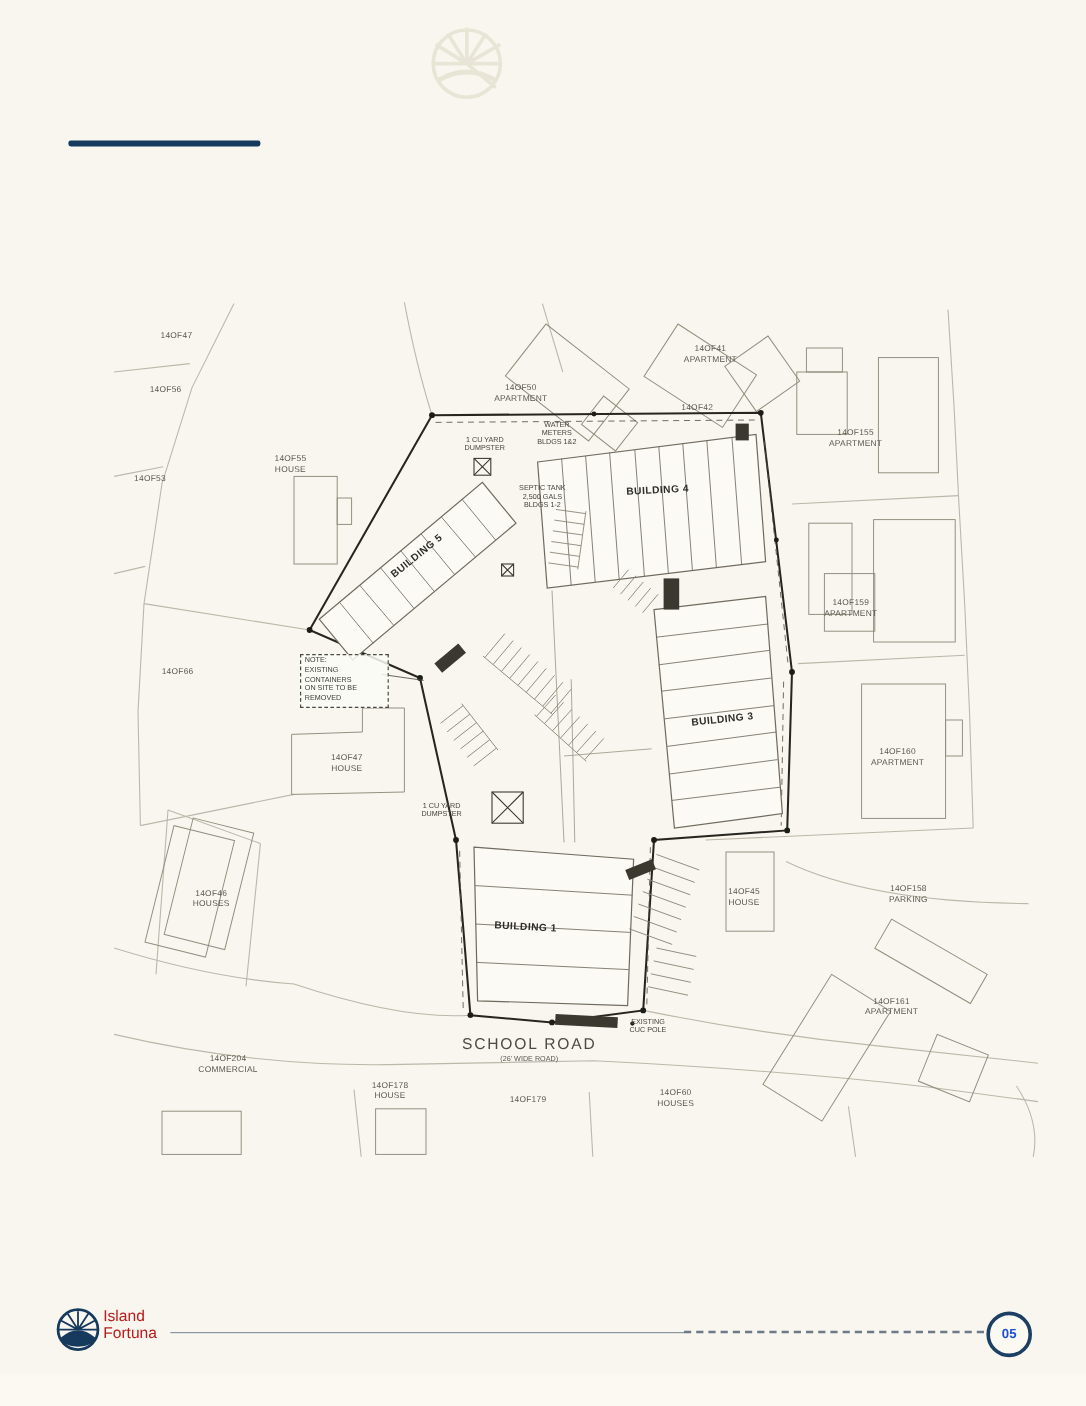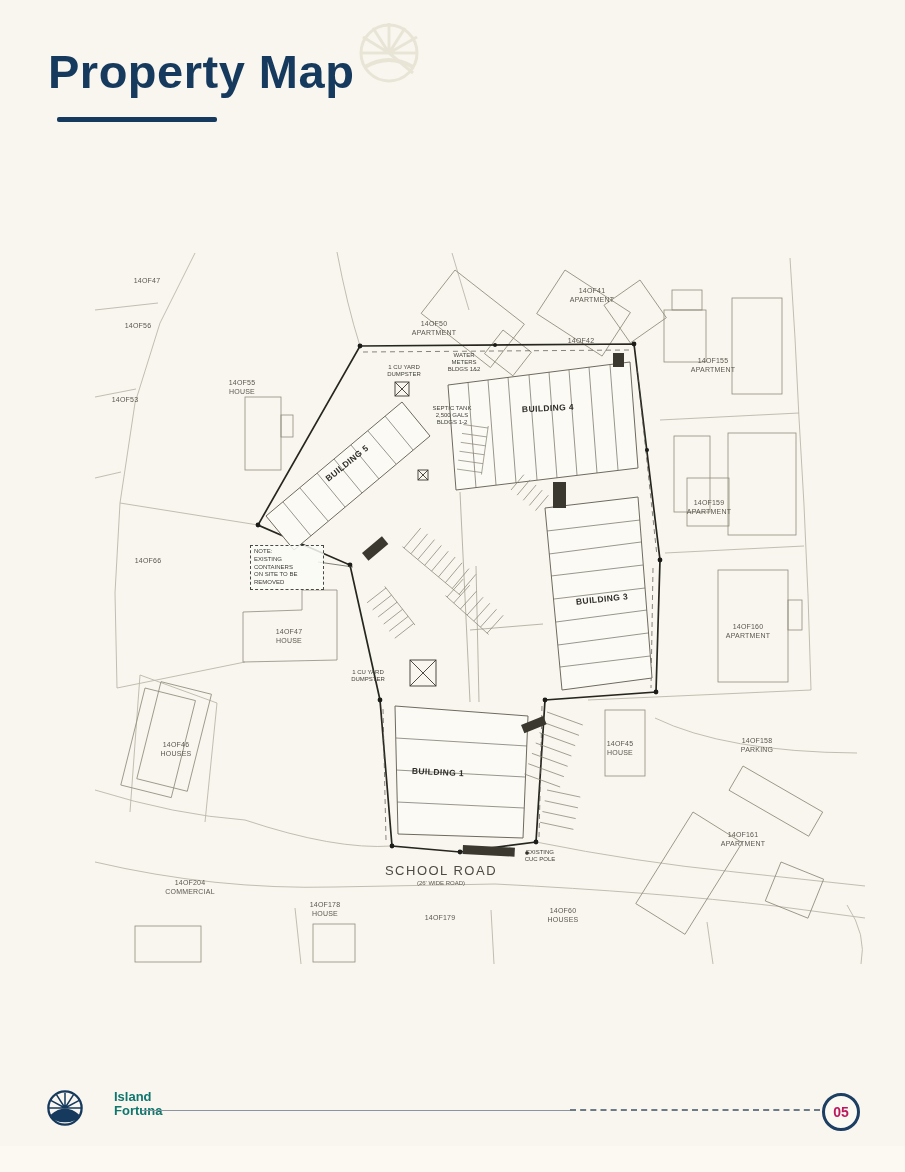--- a/index.html
+++ b/index.html
@@ -19,49 +19,48 @@
   .tiny{position:absolute;transform:translate(-50%,-50%);font-size:6px;line-height:1.15;
         color:#45443e;text-align:center;white-space:pre-line;transform-origin:center;}
   .notebox{position:absolute;left:250px;top:545px;width:66px;border:1px dashed #4a4a44;
         background:rgba(252,251,246,.85);font-size:6px;line-height:1.3;color:#3c3b35;
         padding:2px 3px;white-space:pre-line;}
   .roadlbl{position:absolute;left:441px;top:870px;transform:translate(-50%,-50%);
         font-size:13px;color:#4c4a42;letter-spacing:1.5px;white-space:nowrap;}
   .roadsub{position:absolute;left:441px;top:883px;transform:translate(-50%,-50%);
         font-size:6px;color:#5a574f;white-space:nowrap;}
   
-  .brand-text{position:absolute;left:86px;top:1090px;font-size:13px;font-weight:bold;
-        color:#0f766e;line-height:1.05;white-space:pre-line;margin-left:28px;}
+  .brand-text{position:absolute;left:86px;top:1090px;font-size:13px;font-weight:normal;
+        color:#b91c1c;line-height:1.05;white-space:pre-line;}
   .rule-solid{position:absolute;left:142px;top:1110px;width:428px;height:0;
         border-top:1px solid #8b95a0;}
   .rule-dashed{position:absolute;left:570px;top:1109px;width:250px;height:0;
         border-top:2px dashed #6d7a87;}
   .pagenum{position:absolute;left:822px;top:1093px;width:32px;height:32px;border:3px solid #1d3f63;
         border-radius:50%;display:flex;align-items:center;justify-content:center;
-        font-size:14px;font-weight:bold;color:#be185d;background:rgba(252,251,246,.5);}
+        font-size:11px;font-weight:bold;color:#1d4ed8;background:rgba(252,251,246,.5);}
   svg{display:block;}
   .siteplan{position:absolute;left:95px;top:250px;}
   .bstrip{position:absolute;left:0;bottom:0;width:100%;height:26px;background:#fbf9f2;}
 </style>
 </head>
 <body>
 
 <div class="page">
 
   <div class="watermark">
     <svg width="85" height="70" viewBox="0 0 85 70">
       <g stroke="#e9e5d6" stroke-width="3" fill="none">
         <circle cx="44" cy="38" r="28"></circle>
         <path d="M44,38 L44,8 M44,38 L60,13 M44,38 L72,22 M44,38 L73,38 M44,38 L68,58 M44,38 L28,13 M44,38 L18,22 M44,38 L15,38"></path>
         <path d="M20,52 Q44,38 68,52" stroke-width="4"></path>
       </g>
     </svg>
   </div>
 
-  <div class="title">Property Map</div>
   <div class="title-underline"></div>
 
   <svg class="siteplan" width="770" height="715" viewBox="0 0 770 715">
 
     <g stroke="#bcb7aa" stroke-width="0.9" fill="none">
       <path d="M100,3 L65,73 L40,153 L25,253 L20,343 L22,438"></path>
       <path d="M0,60 L63,53"></path>
         <path d="M0,147 L41,139"></path>
         <path d="M0,228 L26,222"></path>
       <path d="M242,2 Q252,55 265,96"></path>

